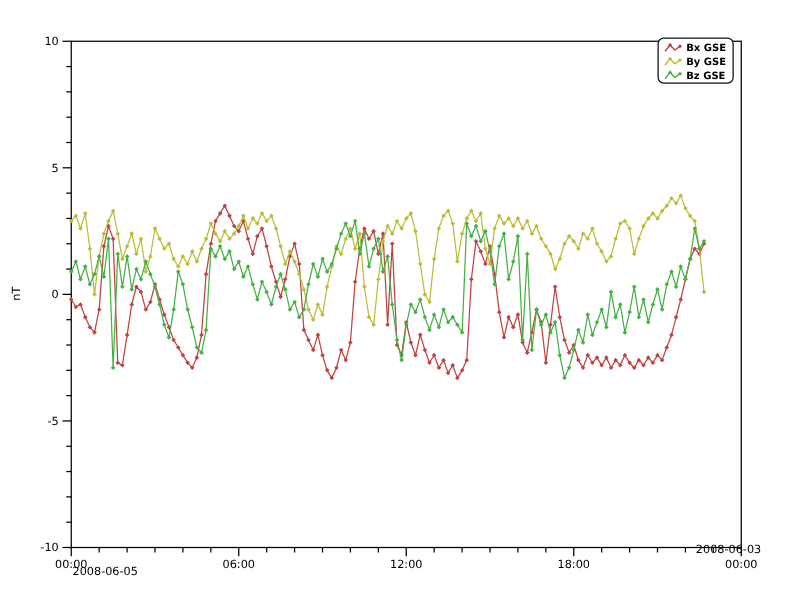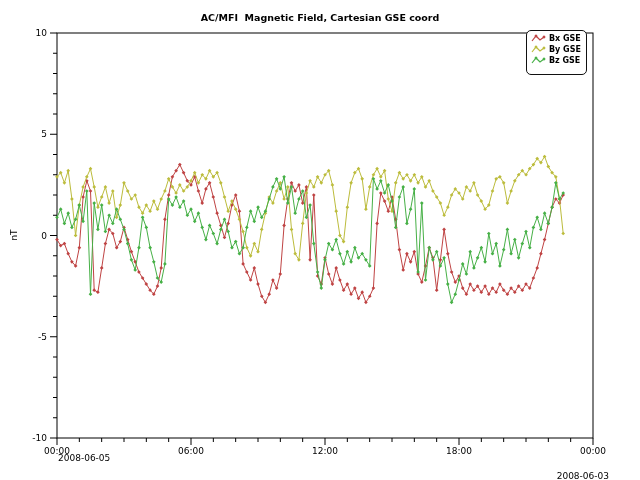--- a/index.html
+++ b/index.html
@@ -4,34 +4,33 @@
 <style>
   html,body{margin:0;padding:0;}
   body{width:640px;height:480px;background:#ffffff;font-family:"DejaVu Sans",sans-serif;}
   .figure{position:relative;width:640px;height:480px;background:#fff;overflow:hidden;}
   .chart-title{position:absolute;left:0;top:12px;width:640px;text-align:center;
     font-size:9.5px;font-weight:bold;color:#000;white-space:pre;}
   .ylabel{position:absolute;left:8px;top:230px;font-size:9px;color:#000;
     transform:rotate(-90deg);transform-origin:center;}
   .date-label{position:absolute;font-size:9px;color:#000;}
   .date-left{left:58px;top:453px;}
-  .date-right{right:31px;top:471px;}
+  .date-right{right:31px;top:435px;}
   svg text{font-family:"DejaVu Sans",sans-serif;}
   .tick-label{font-size:9px;fill:#000;}
   .legend{position:absolute;left:526px;top:30px;background:#fff;border:1.5px solid #111;
-    border-radius:5px;padding:2px 5px 8px 4px;display:flex;flex-direction:column;gap:0px;}
+    border-radius:5px;padding:2px 5px 0 4px;display:flex;flex-direction:column;gap:0px;}
   .legend-row{display:flex;align-items:center;gap:3px;height:11px;}
   .legend-label{font-size:8px;font-weight:bold;color:#000;white-space:nowrap;}
 </style>
 </head>
 <body>
 
 <div class="figure">
 
-  <div class="chart-title">AC/MFI  Magnetic Field, Cartesian GSE coord</div>
 
   <svg id="plot" width="640" height="480" viewBox="0 0 640 480">
       <rect x="57" y="33" width="536" height="405" fill="none" stroke="#000" stroke-width="1"></rect>
       <line x1="57" y1="33" x2="50" y2="33" stroke="#000"></line>
       <text x="47" y="36" text-anchor="end" class="tick-label">10</text>
       <line x1="57" y1="134.25" x2="50" y2="134.25" stroke="#000"></line>
       <text x="47" y="137.25" text-anchor="end" class="tick-label">5</text>
       <line x1="57" y1="235.5" x2="50" y2="235.5" stroke="#000"></line>
       <text x="47" y="238.5" text-anchor="end" class="tick-label">0</text>
       <line x1="57" y1="336.75" x2="50" y2="336.75" stroke="#000"></line>

